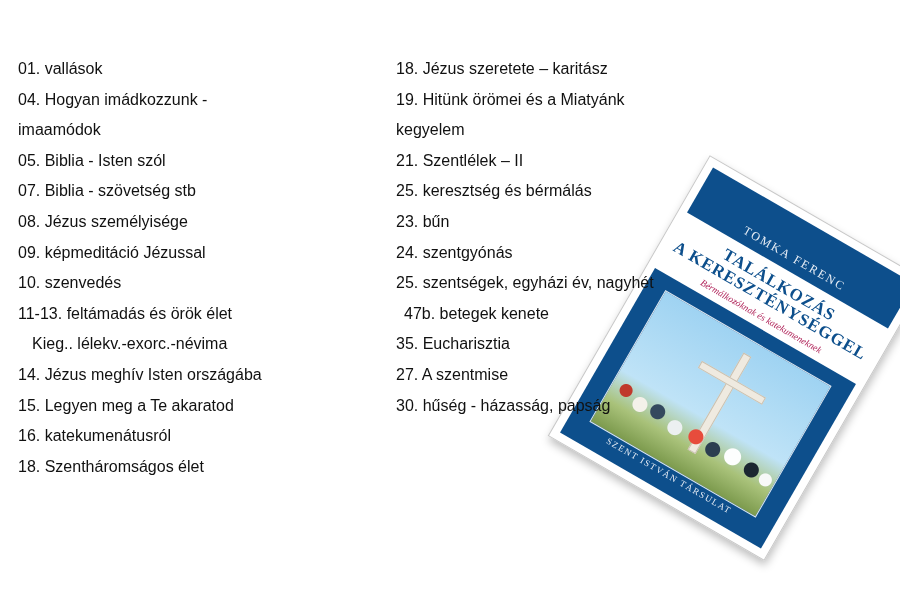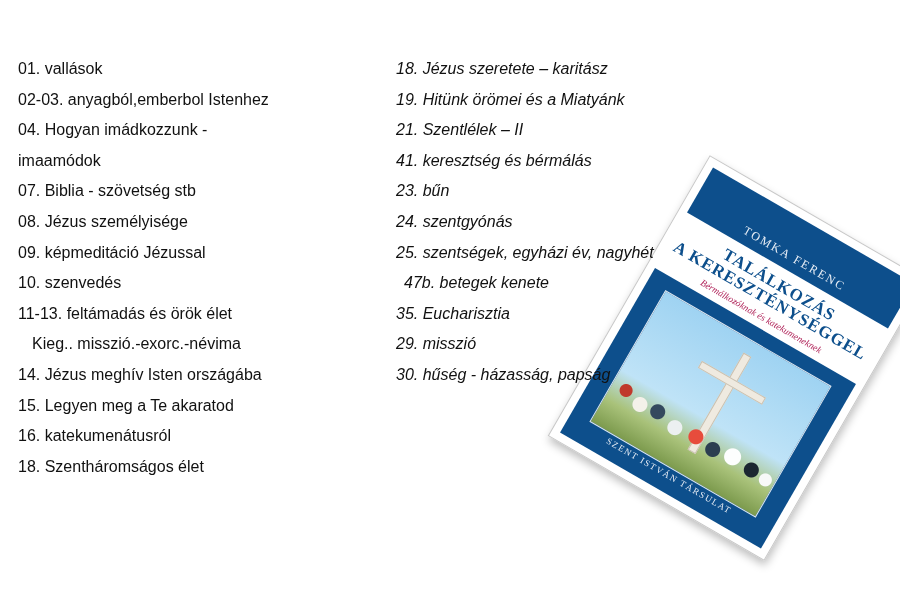--- a/index.html
+++ b/index.html
@@ -5,21 +5,21 @@
     html, body { margin: 0; padding: 0; }
     body {
       width: 900px; height: 600px; overflow: hidden; position: relative;
       background: #ffffff;
       font-family: "Liberation Sans", "DejaVu Sans", sans-serif;
       color: #111111;
     }
     .slide { position: absolute; inset: 0; }
     .col { position: absolute; top: 54px; font-size: 16px; line-height: 30.6px; }
     .col-left { left: 18px; width: 372px; }
-    .col-right { left: 396px; width: 340px; z-index: 1; font-style: italic; }
+    .col-right { left: 396px; width: 340px; z-index: 1; }
     .item { white-space: nowrap; }
     .item.indent { padding-left: 14px; }
     .item.indent-sm { padding-left: 8px; }
 
     
     .book {
       position: absolute; left: 612px; top: 196px; width: 248px; height: 322px;
       transform: rotate(30deg); transform-origin: center;
       background: #ffffff; border: 1px solid #c8c8c8;
       box-shadow: 3px 4px 8px rgba(0,0,0,0.25);
@@ -71,46 +71,47 @@
       color: #e8eef6; font-size: 9px; letter-spacing: 1.5px;
     }
   </style>
 </head>
 <body>
 
 <div class="slide">
 
   <div class="col col-left">
     <div class="item">01. vallások</div>
-    <div class="item">02-03. anyagból,emberbol Istenhez</div>
     <div class="item">04. Hogyan imádkozzunk -</div>
     <div class="item">imaamódok</div>
+    <div class="item">05. Biblia - Isten szól</div>
     <div class="item">07. Biblia - szövetség stb</div>
     <div class="item">08. Jézus személyisége</div>
     <div class="item">09. képmeditáció Jézussal</div>
     <div class="item">10. szenvedés</div>
     <div class="item">11-13. feltámadás és örök élet</div>
-    <div class="item indent">Kieg.. misszió.-exorc.-névima</div>
+    <div class="item indent">Kieg.. lélekv.-exorc.-névima</div>
     <div class="item">14. Jézus meghív Isten országába</div>
     <div class="item">15. Legyen meg a Te akaratod</div>
     <div class="item">16. katekumenátusról</div>
     <div class="item">18. Szentháromságos élet</div>
   </div>
 
   <div class="col col-right">
     <div class="item">18. Jézus szeretete – karitász</div>
     <div class="item">19. Hitünk örömei és a Miatyánk</div>
+    <div class="item">kegyelem</div>
     <div class="item">21. Szentlélek – II</div>
-    <div class="item">41. keresztség és bérmálás</div>
+    <div class="item">25. keresztség és bérmálás</div>
     <div class="item">23. bűn</div>
     <div class="item">24. szentgyónás</div>
     <div class="item">25. szentségek, egyházi év, nagyhét</div>
     <div class="item indent-sm">47b. betegek kenete</div>
     <div class="item">35. Eucharisztia</div>
-    <div class="item">29. misszió</div>
+    <div class="item">27. A szentmise</div>
     <div class="item">30. hűség - házasság, papság</div>
   </div>
 
   <div class="book">
     <div class="band-top">
       <span>TOMKA FERENC</span>
     </div>
     <div class="title">
       <div>TALÁLKOZÁS</div>
       <div>A KERESZTÉNYSÉGGEL</div>

